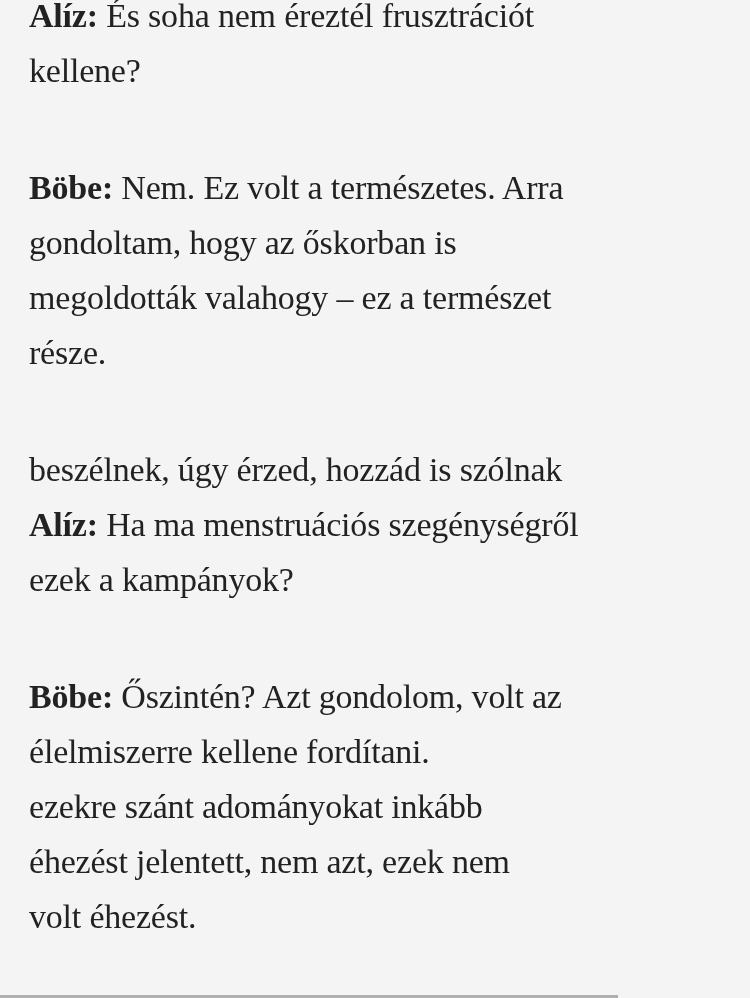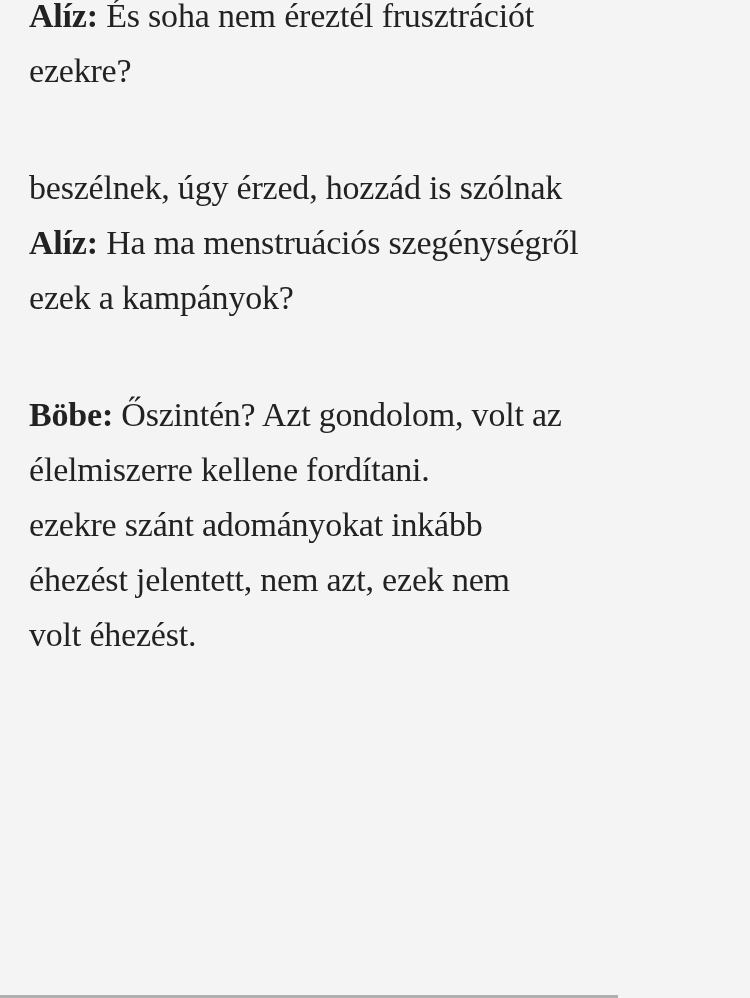--- a/index.html
+++ b/index.html
@@ -43,23 +43,29 @@
   }
 </style>
 </head>
 <body>
 
 <div class="viewport" style="background: rgb(244, 244, 244); color: rgb(34, 34, 34);">
   <main class="article-body">
 
     <p class="para">
       <span class="line"><strong class="speaker">Alíz:</strong> <span>És soha nem éreztél frusztrációt</span></span>
-      <span class="line">ezekre?</span>
+      <span class="line">kellene?</span>
     </p>
 
+    <p class="para">
+      <span class="line"><strong class="speaker">Böbe:</strong> <span>Nem. Ez volt a természetes. Arra</span></span>
+      <span class="line">gondoltam, hogy az őskorban is</span>
+      <span class="line">megoldották valahogy – ez a természet</span>
+      <span class="line">része.</span>
+    </p>
 
     <p class="para">
       <span class="line">beszélnek, úgy érzed, hozzád is szólnak</span>
       <span class="line"><strong class="speaker">Alíz:</strong> <span>Ha ma menstruációs szegénységről</span></span>
       <span class="line">ezek a kampányok?</span>
     </p>
 
     <p class="para">
       <span class="line"><strong class="speaker">Böbe:</strong> <span>Őszintén? Azt gondolom, volt az</span></span>
       <span class="line">élelmiszerre kellene fordítani.</span>

